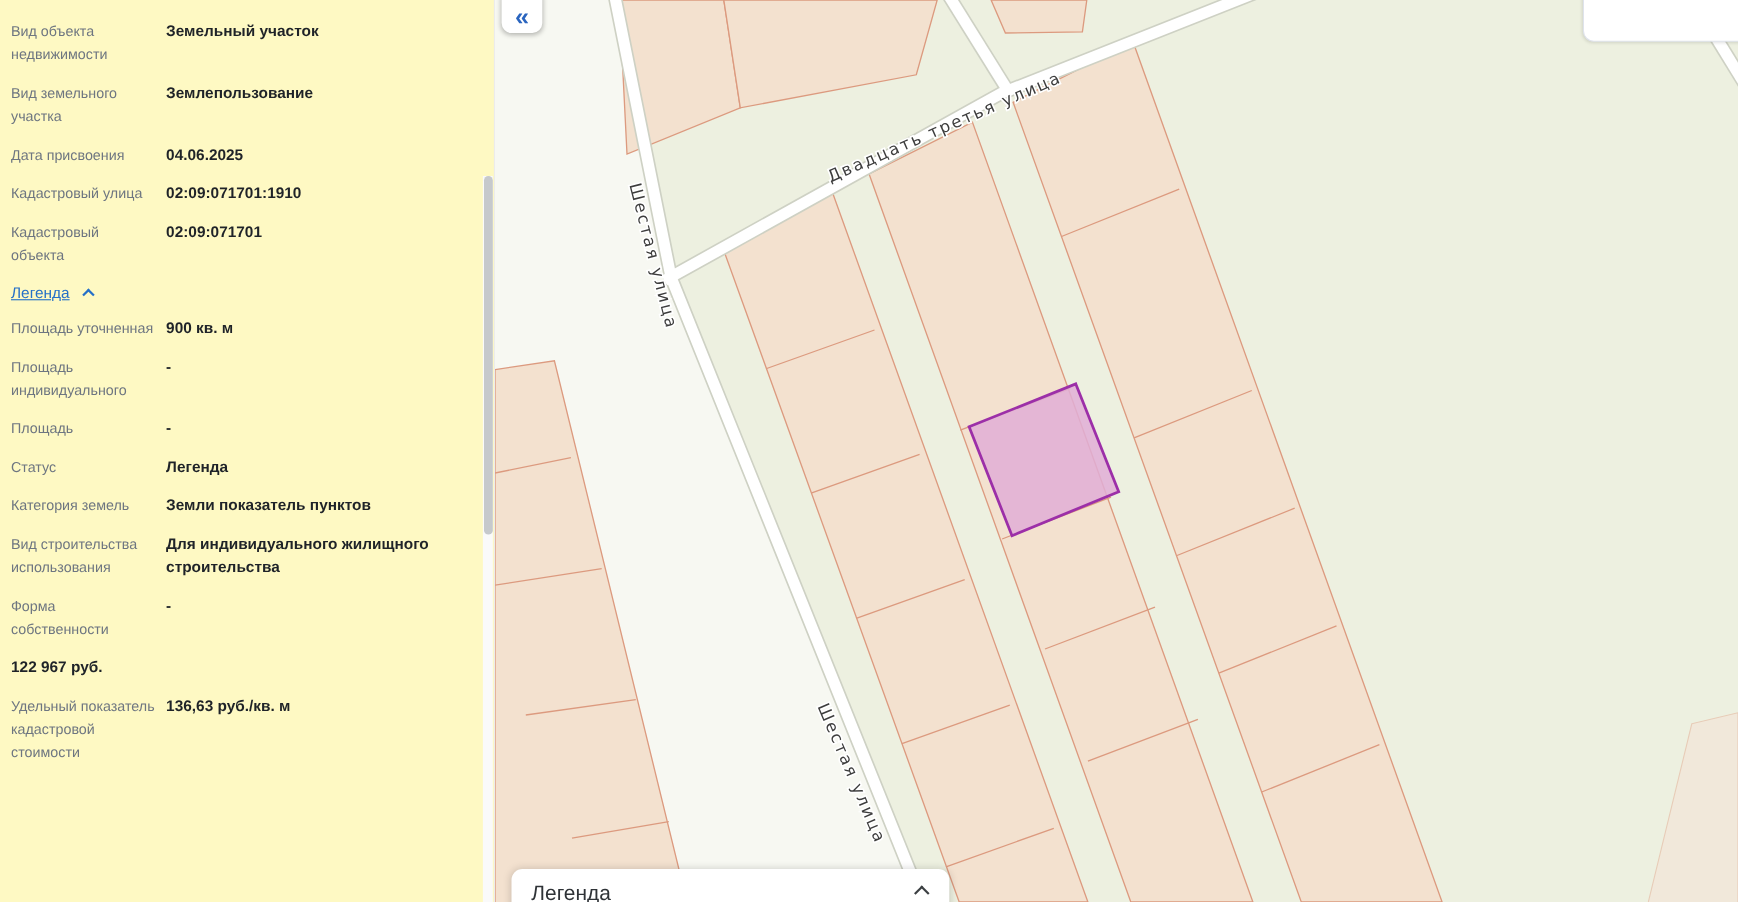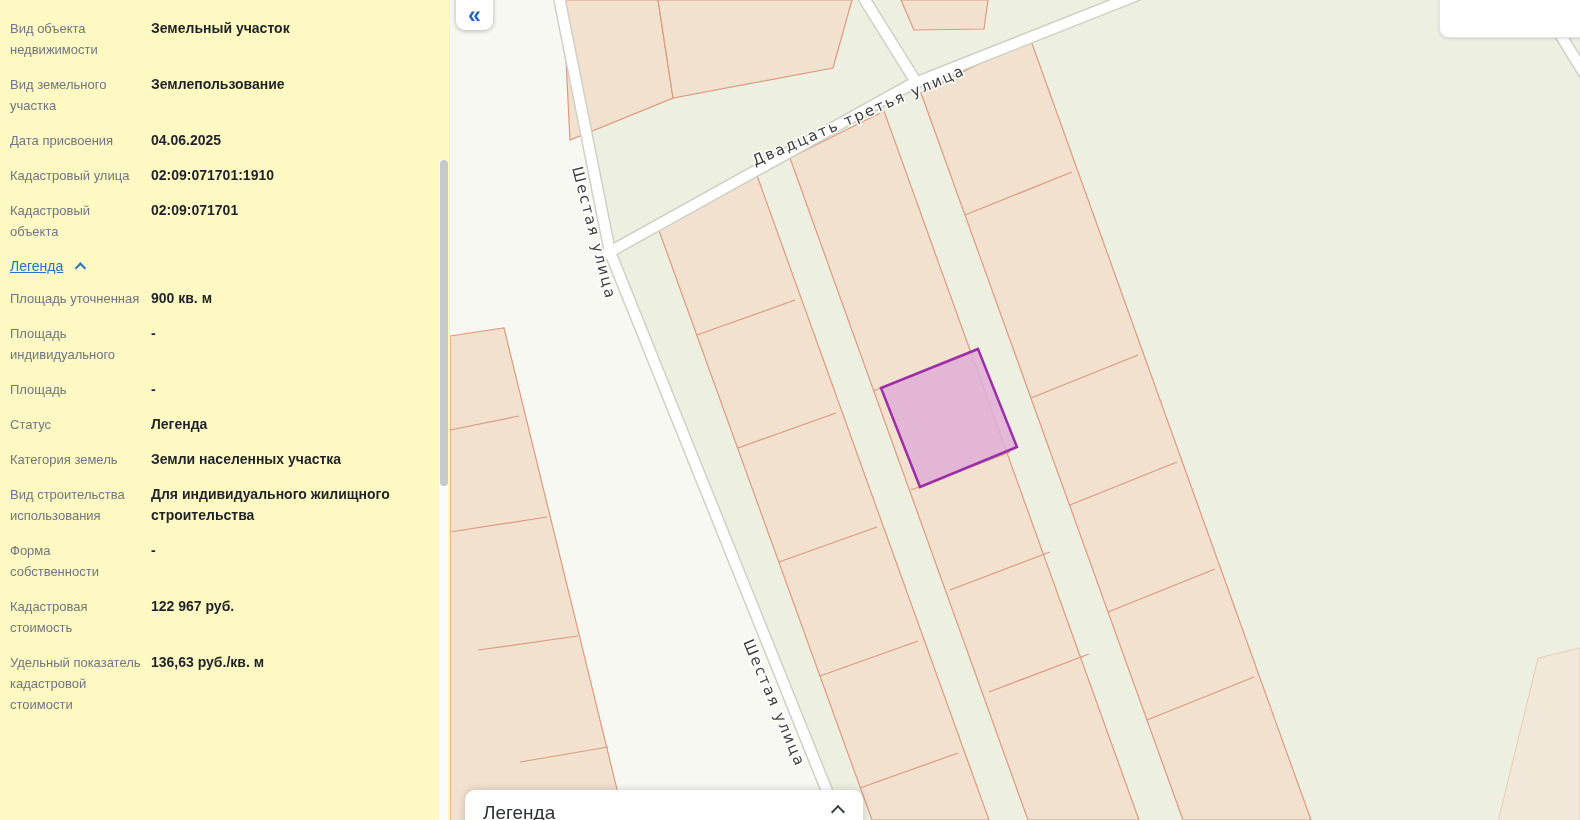--- a/index.html
+++ b/index.html
@@ -89,32 +89,31 @@
     <div class="row">
       <div class="row-label">Площадь</div>
       <div class="row-value">-</div>
     </div>
     <div class="row">
       <div class="row-label">Статус</div>
       <div class="row-value">Легенда</div>
     </div>
     <div class="row">
       <div class="row-label">Категория земель</div>
-      <div class="row-value">Земли населенных участка</div>
+      <div class="row-value">Земли показатель пунктов</div>
     </div>
     <div class="row">
       <div class="row-label">Вид строительства использования</div>
       <div class="row-value">Для индивидуального жилищного строительства</div>
     </div>
     <div class="row">
       <div class="row-label">Форма собственности</div>
       <div class="row-value">-</div>
     </div>
     <div class="row">
-      <div class="row-label">Кадастровая стоимость</div>
       <div class="row-value">122 967 руб.</div>
     </div>
     <div class="row">
       <div class="row-label">Удельный показатель кадастровой стоимости</div>
       <div class="row-value">136,63 руб./кв. м</div>
     </div>
 
     <div id="scroll-track">
       <div id="scroll-thumb"></div>
     </div>

